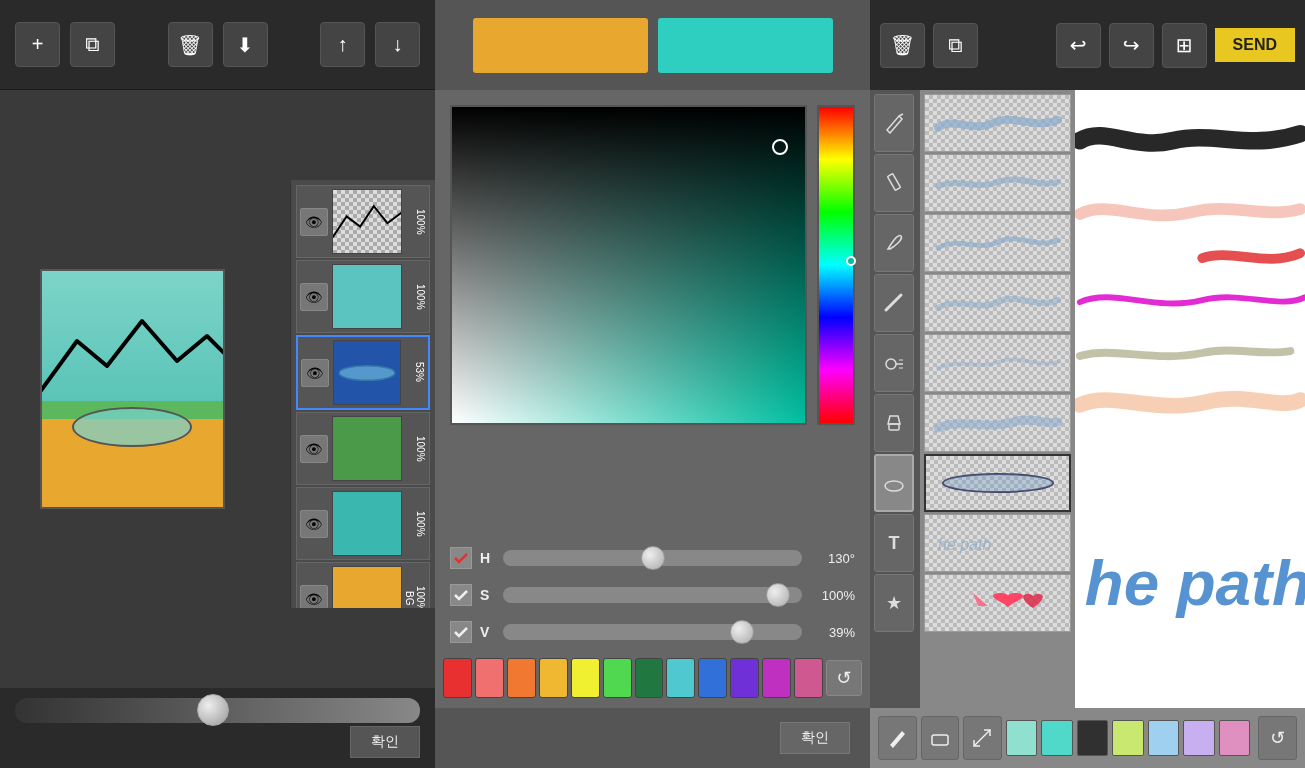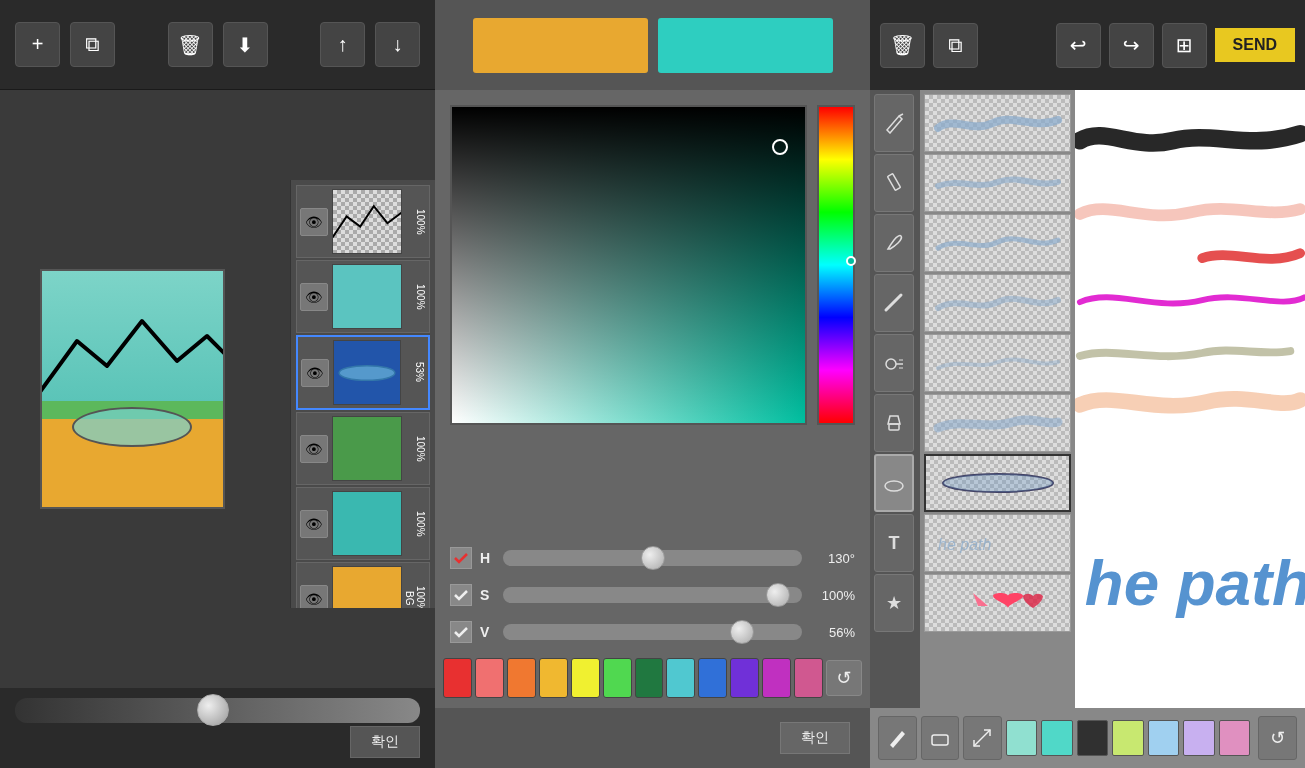--- a/index.html
+++ b/index.html
@@ -698,21 +698,21 @@
       <div class="hsv-row">
         <div class="hsv-check">
           <svg width="16" height="16" viewBox="0 0 16 16">
               <polyline points="2,8 6,12 14,4" fill="none" stroke="#eee" stroke-width="2.5"></polyline>
             </svg>
         </div>
         <span class="hsv-label">V</span>
         <div class="hsv-slider-track">
           <div class="hsv-thumb" style="left: 76%;"></div>
         </div>
-        <span class="hsv-value">56%</span>
+        <span class="hsv-value">39%</span>
       </div>
     </div>
 
     <div class="color-palette-row">
       <div class="palette-color" style="background:#e83030;"></div>
       <div class="palette-color" style="background:#f07070;"></div>
       <div class="palette-color" style="background:#f07830;"></div>
       <div class="palette-color" style="background:#f0b830;"></div>
       <div class="palette-color" style="background:#f0f030;"></div>
       <div class="palette-color" style="background:#50d850;"></div>

